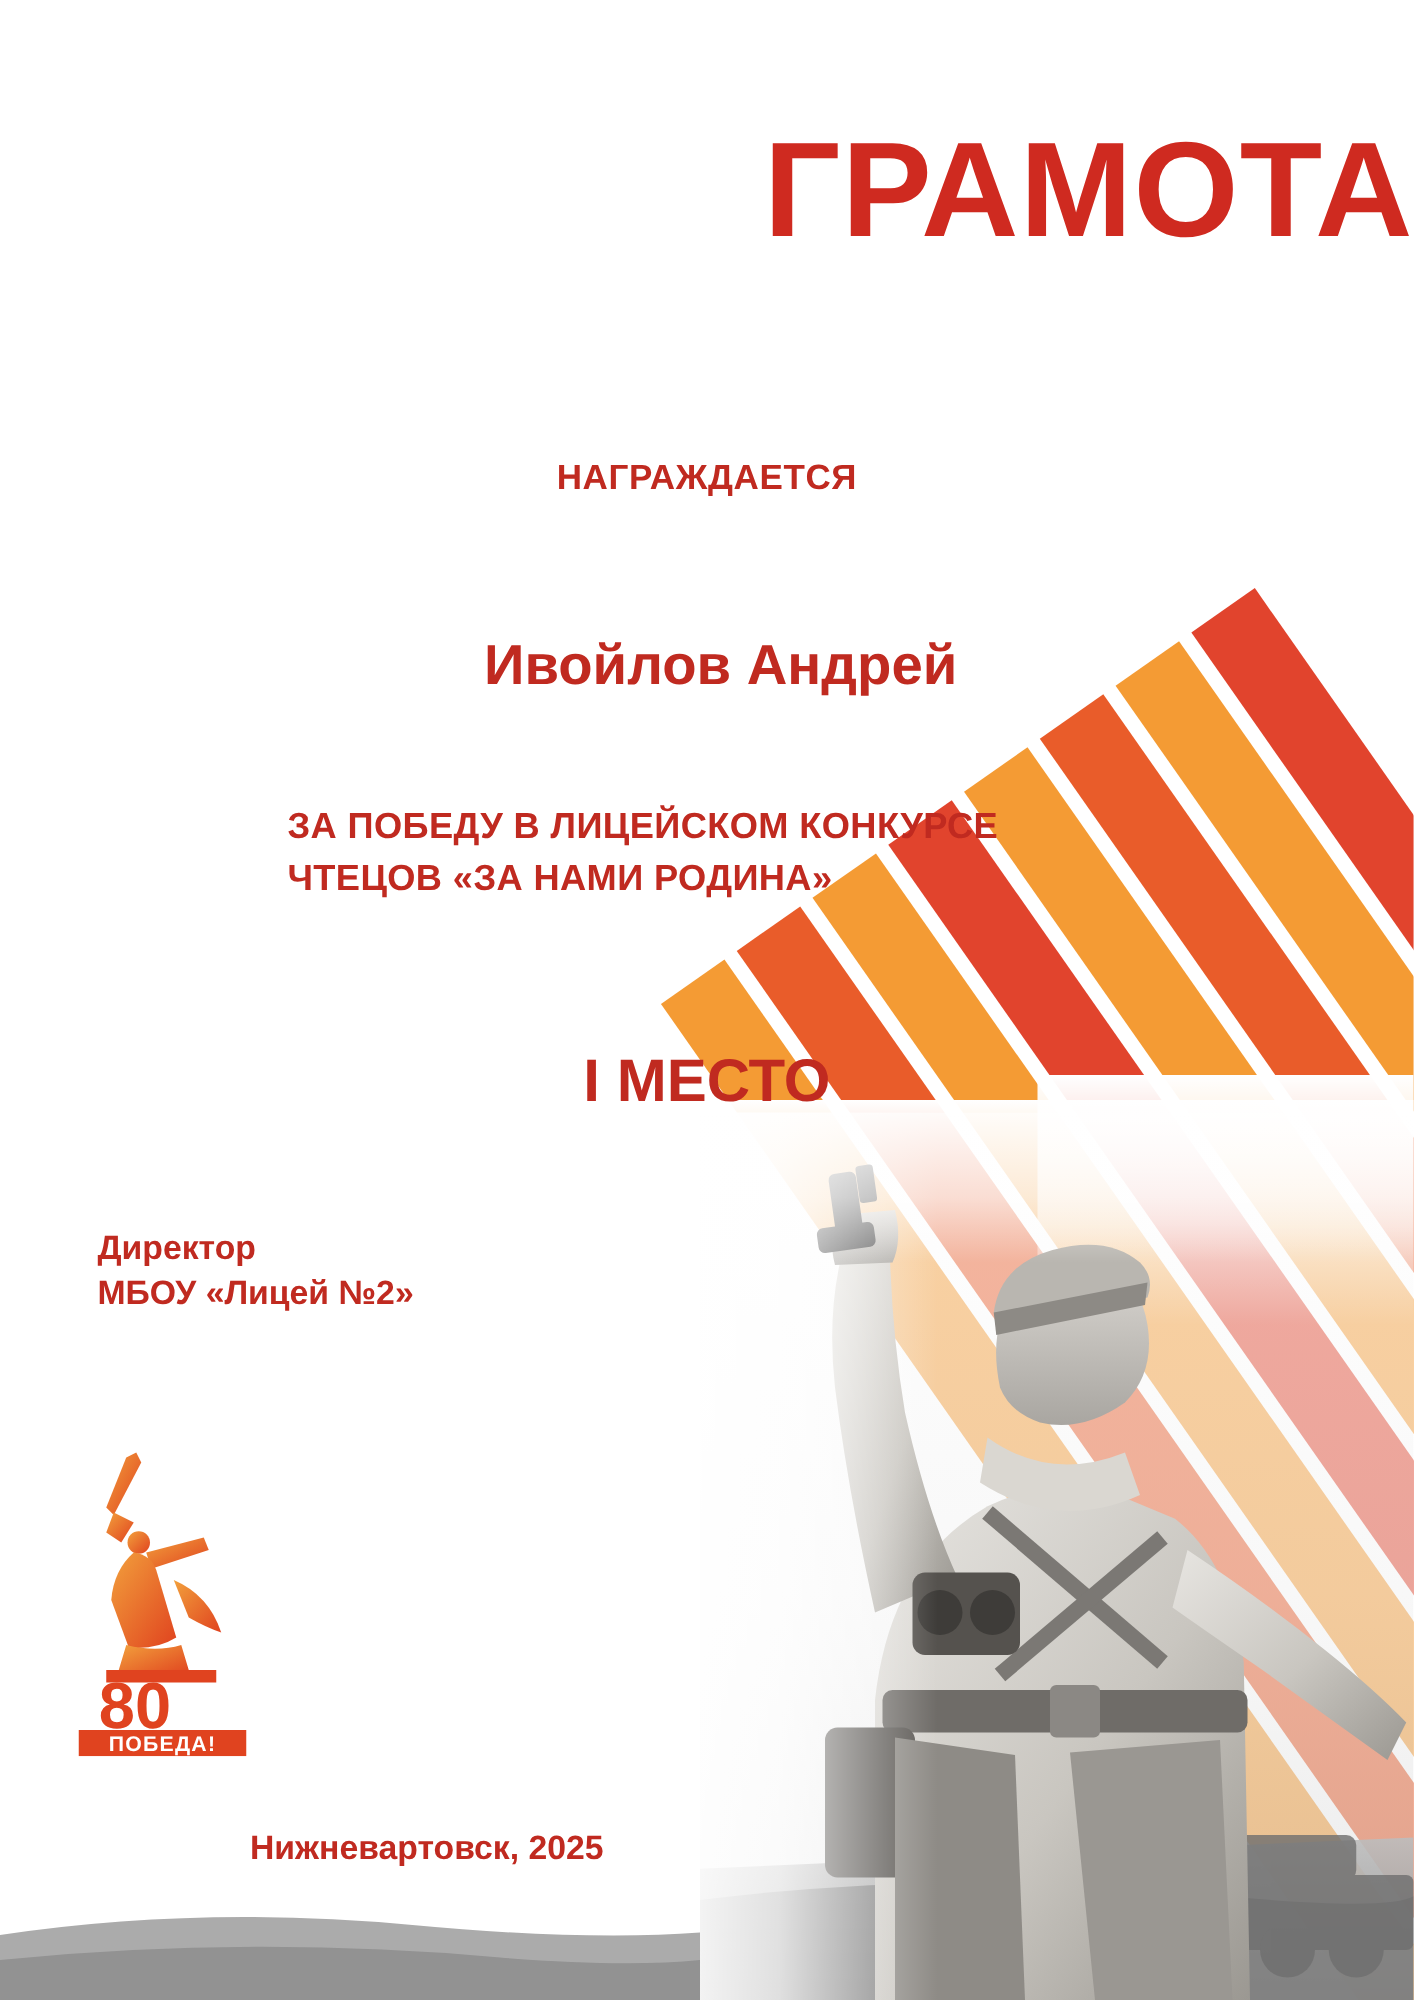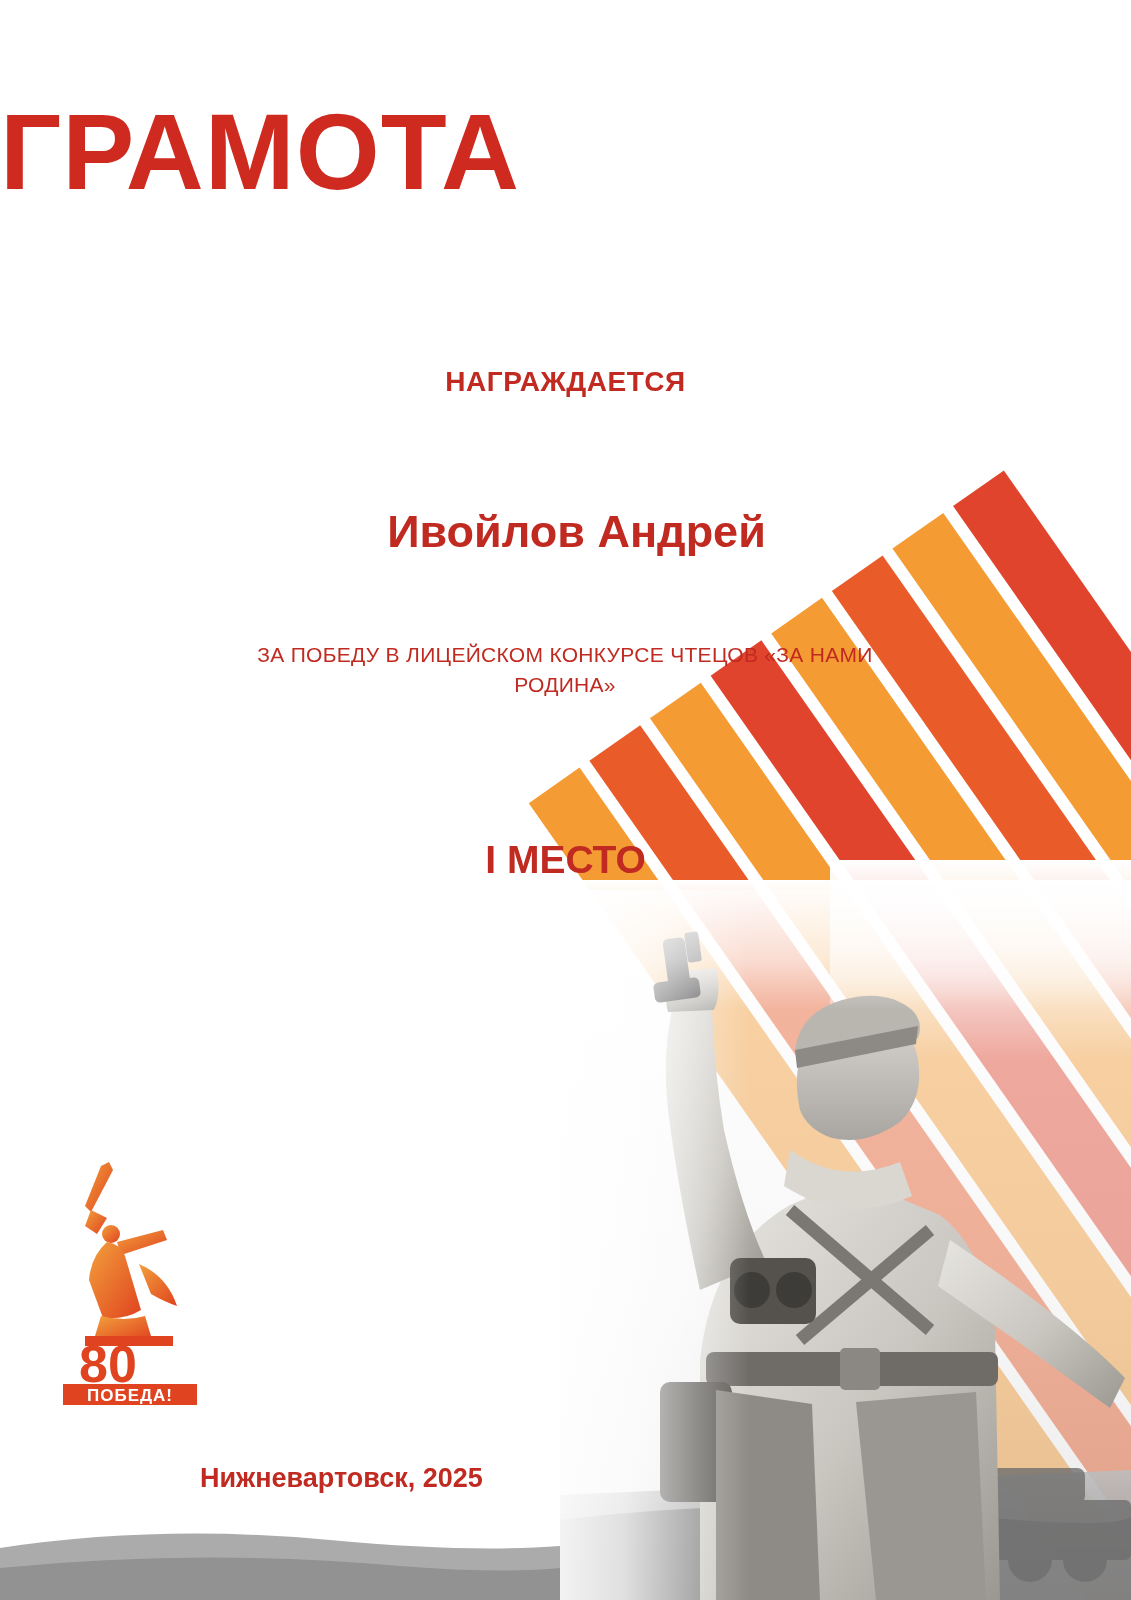--- a/index.html
+++ b/index.html
@@ -35,21 +35,21 @@
     top: 0;
     width: 1131px;
     height: 1600px;
   }
 
   .title {
     position: absolute;
     top: 95px;
     left: 0;
     width: 1131px;
-    text-align: left;
+    text-align: right;
     color: #cf2a20;
     font-size: 108px;
     line-height: 1.05;
     font-weight: bold;
     letter-spacing: 1px;
     font-family: "Liberation Sans", sans-serif;
   }
 
   .awarded-label {
     position: absolute;
@@ -73,36 +73,35 @@
     font-size: 45px;
     font-weight: bold;
     padding-left: 11px;
   }
 
   .reason {
     position: absolute;
     top: 640px;
     left: 230px;
     width: 670px;
+    color: #c02a20;
+    font-size: 29px;
+    line-height: 1.45;
+    font-weight: bold;
+    letter-spacing: 0.3px;
+  }
+
+  .place {
+    position: absolute;
+    top: 838px;
+    left: 0;
+    width: 1131px;
     text-align: center;
     color: #c02a20;
-    font-size: 21px;
-    line-height: 1.45;
-    font-weight: normal;
-    letter-spacing: 0.3px;
-  }
-
-  .place {
-    position: absolute;
-    top: 838px;
-    left: 0;
-    width: 1131px;
-    text-align: center;
-    color: #c02a20;
-    font-size: 39px;
+    font-size: 48px;
     font-weight: bold;
   }
 
   .signer-role {
     position: absolute;
     top: 980px;
     left: 78px;
     width: 430px;
     color: #c02a20;
     font-size: 27px;
@@ -320,18 +319,19 @@
     <div class="title">ГРАМОТА</div>
 
     <div class="awarded-label">НАГРАЖДАЕТСЯ</div>
 
     <div class="recipient">Ивойлов Андрей</div>
 
     <div class="reason">ЗА ПОБЕДУ В ЛИЦЕЙСКОМ КОНКУРСЕ ЧТЕЦОВ «ЗА НАМИ РОДИНА»</div>
 
     <div class="place">I МЕСТО</div>
 
+    <div class="signer-role">Директор<br>МБОУ «Лицей №2»</div>
 
 
     <div class="city-year">Нижневартовск, 2025</div>
 
   </div>
 </div>
 
 </body></html>

